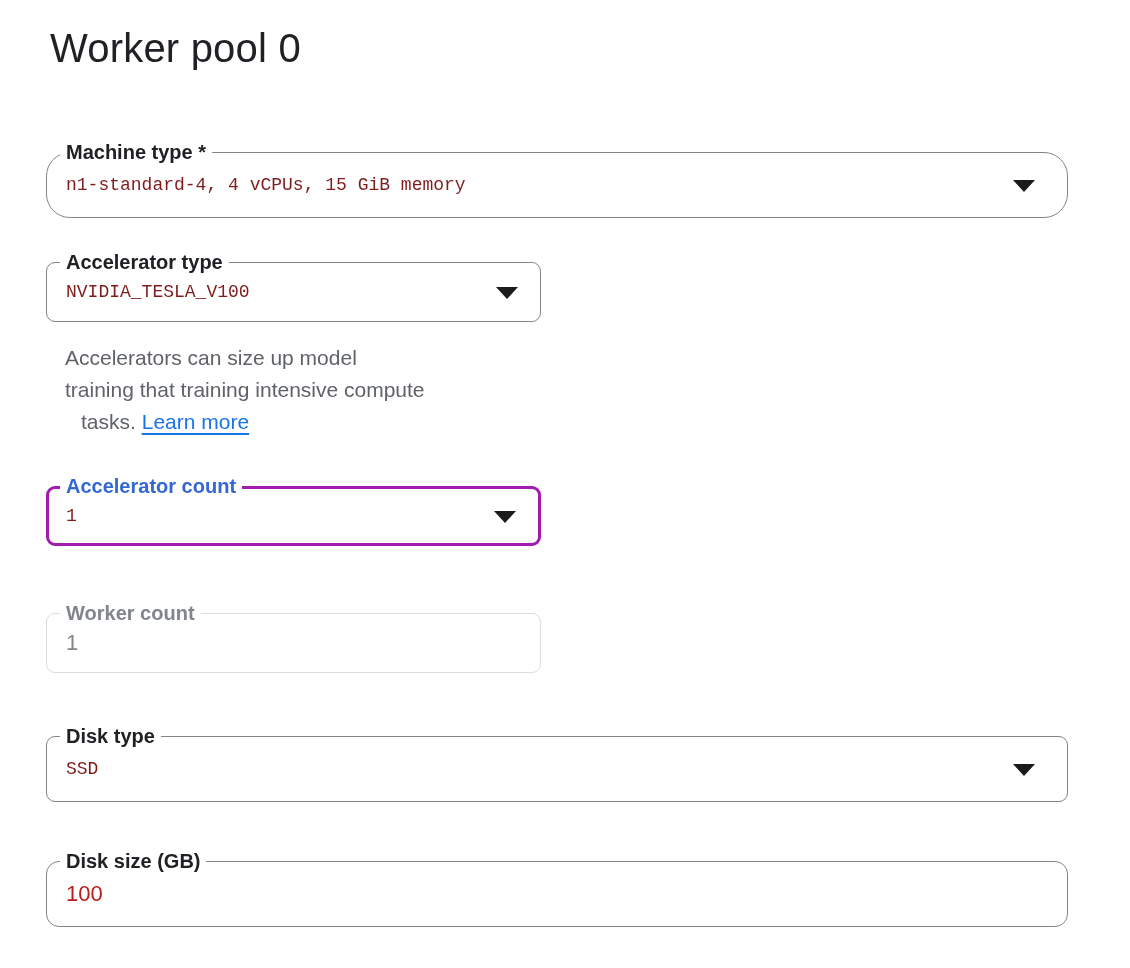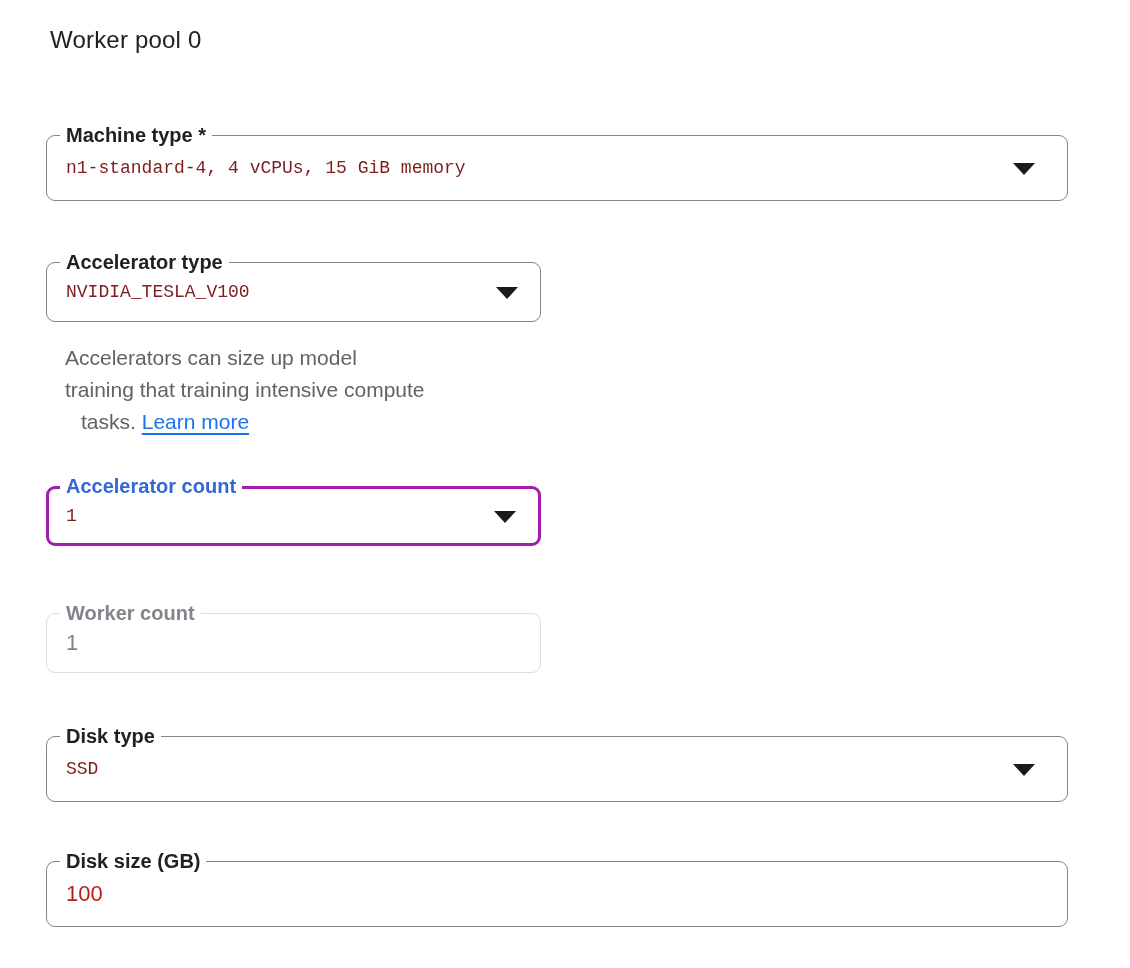--- a/index.html
+++ b/index.html
@@ -9,42 +9,42 @@
     color: #202124;
     width: 1130px; height: 968px;
     position: relative;
     overflow: hidden;
   }
   .page { position: absolute; inset: 0; }
 
   .page-title {
     position: absolute;
     left: 50px; top: 26px;
-    font-size: 24px;
+    font-size: 40px;
     font-weight: 400;
     color: #202124;
     letter-spacing: 0.2px;
   }
 
   
   .field {
     position: absolute;
     border: 1px solid #80868b;
     border-radius: 9px;
     background: #ffffff;
   }
   .field.full  { left: 46px; width: 1022px; height: 66px; }
   .field.small { left: 46px; width: 495px;  height: 60px; }
 
-  .f1 { top: 135px; }
+  .f1 { top: 152px; border-radius: 24px; }
   .f2 { top: 262px; }
   .f3 { top: 486px; }
   .f4 { top: 613px; }
   .f5 { top: 736px; }
-  .f6 { top: 861px; }
+  .f6 { top: 861px; border-radius: 13px; }
 
   .flabel {
     position: absolute;
     top: -14px; left: 13px;
     background: #ffffff;
     padding: 0 6px;
     font-size: 20px;
     font-weight: 700;
     line-height: 26px;
     color: #202124;

